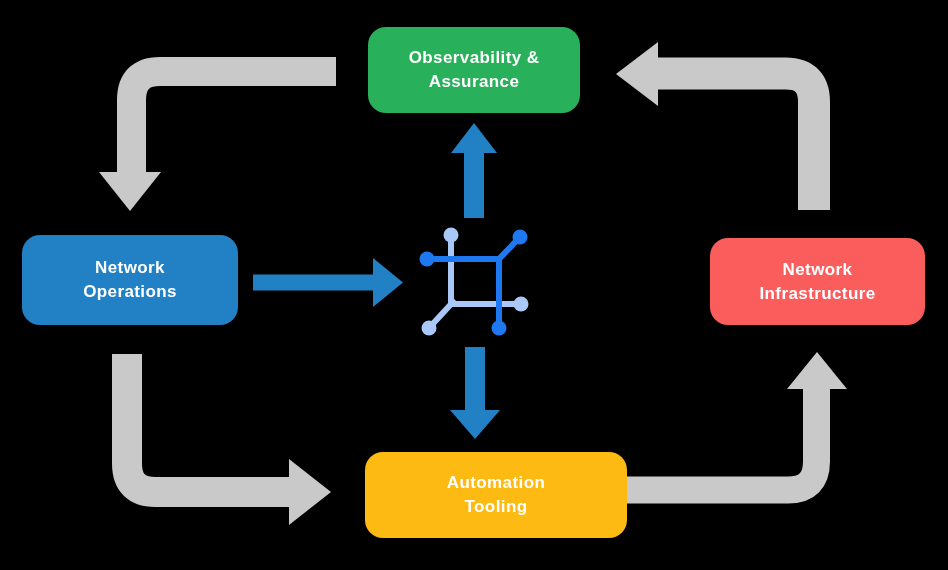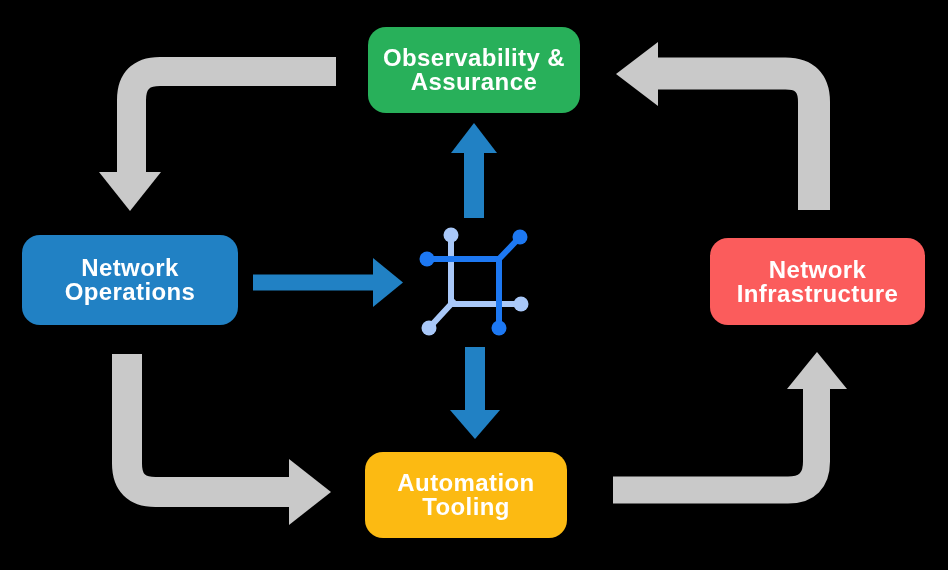--- a/index.html
+++ b/index.html
@@ -4,27 +4,27 @@
 <style>
   html,body{margin:0;padding:0;background:#000;}
   .canvas{
     position:relative;width:948px;height:570px;background:#000;overflow:hidden;
     font-family:"Liberation Sans",sans-serif;
   }
   .layer{position:absolute;left:0;top:0;width:948px;height:570px;}
   .node{
     position:absolute;display:flex;align-items:center;justify-content:center;
     color:#fff;text-align:center;white-space:pre-line;
-    font-size:24px;font-weight:700;letter-spacing:.4px;line-height:24px;
+    font-size:17px;font-weight:700;letter-spacing:.4px;line-height:24px;
     border-radius:18px;
   }
   .node-observability{left:368px;top:27px;width:212px;height:86px;background:#28b05a;}
   .node-operations{left:22px;top:235px;width:216px;height:90px;background:#2181c4;}
   .node-infrastructure{left:710px;top:238px;width:215px;height:87px;background:#fb5c5c;}
-  .node-automation{left:365px;top:452px;width:202px;height:86px;background:#fcba12;}
+  .node-automation{left:365px;top:452px;width:262px;height:86px;background:#fcba12;}
   .gray-arrow path{fill:none;stroke:#c9c9c9;}
   .gray-arrow polygon{fill:#c9c9c9;}
   .blue-arrow path{fill:none;stroke:#2181c4;}
   .blue-arrow polygon{fill:#2181c4;}
 </style>
 </head>
 <body>
 
 <div class="canvas">
 

